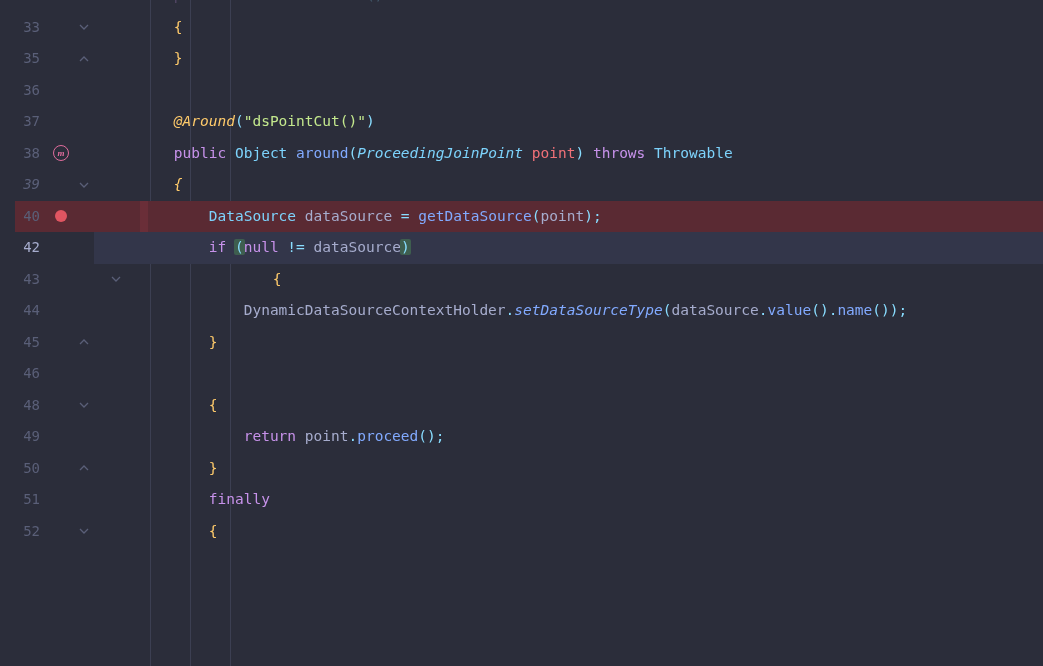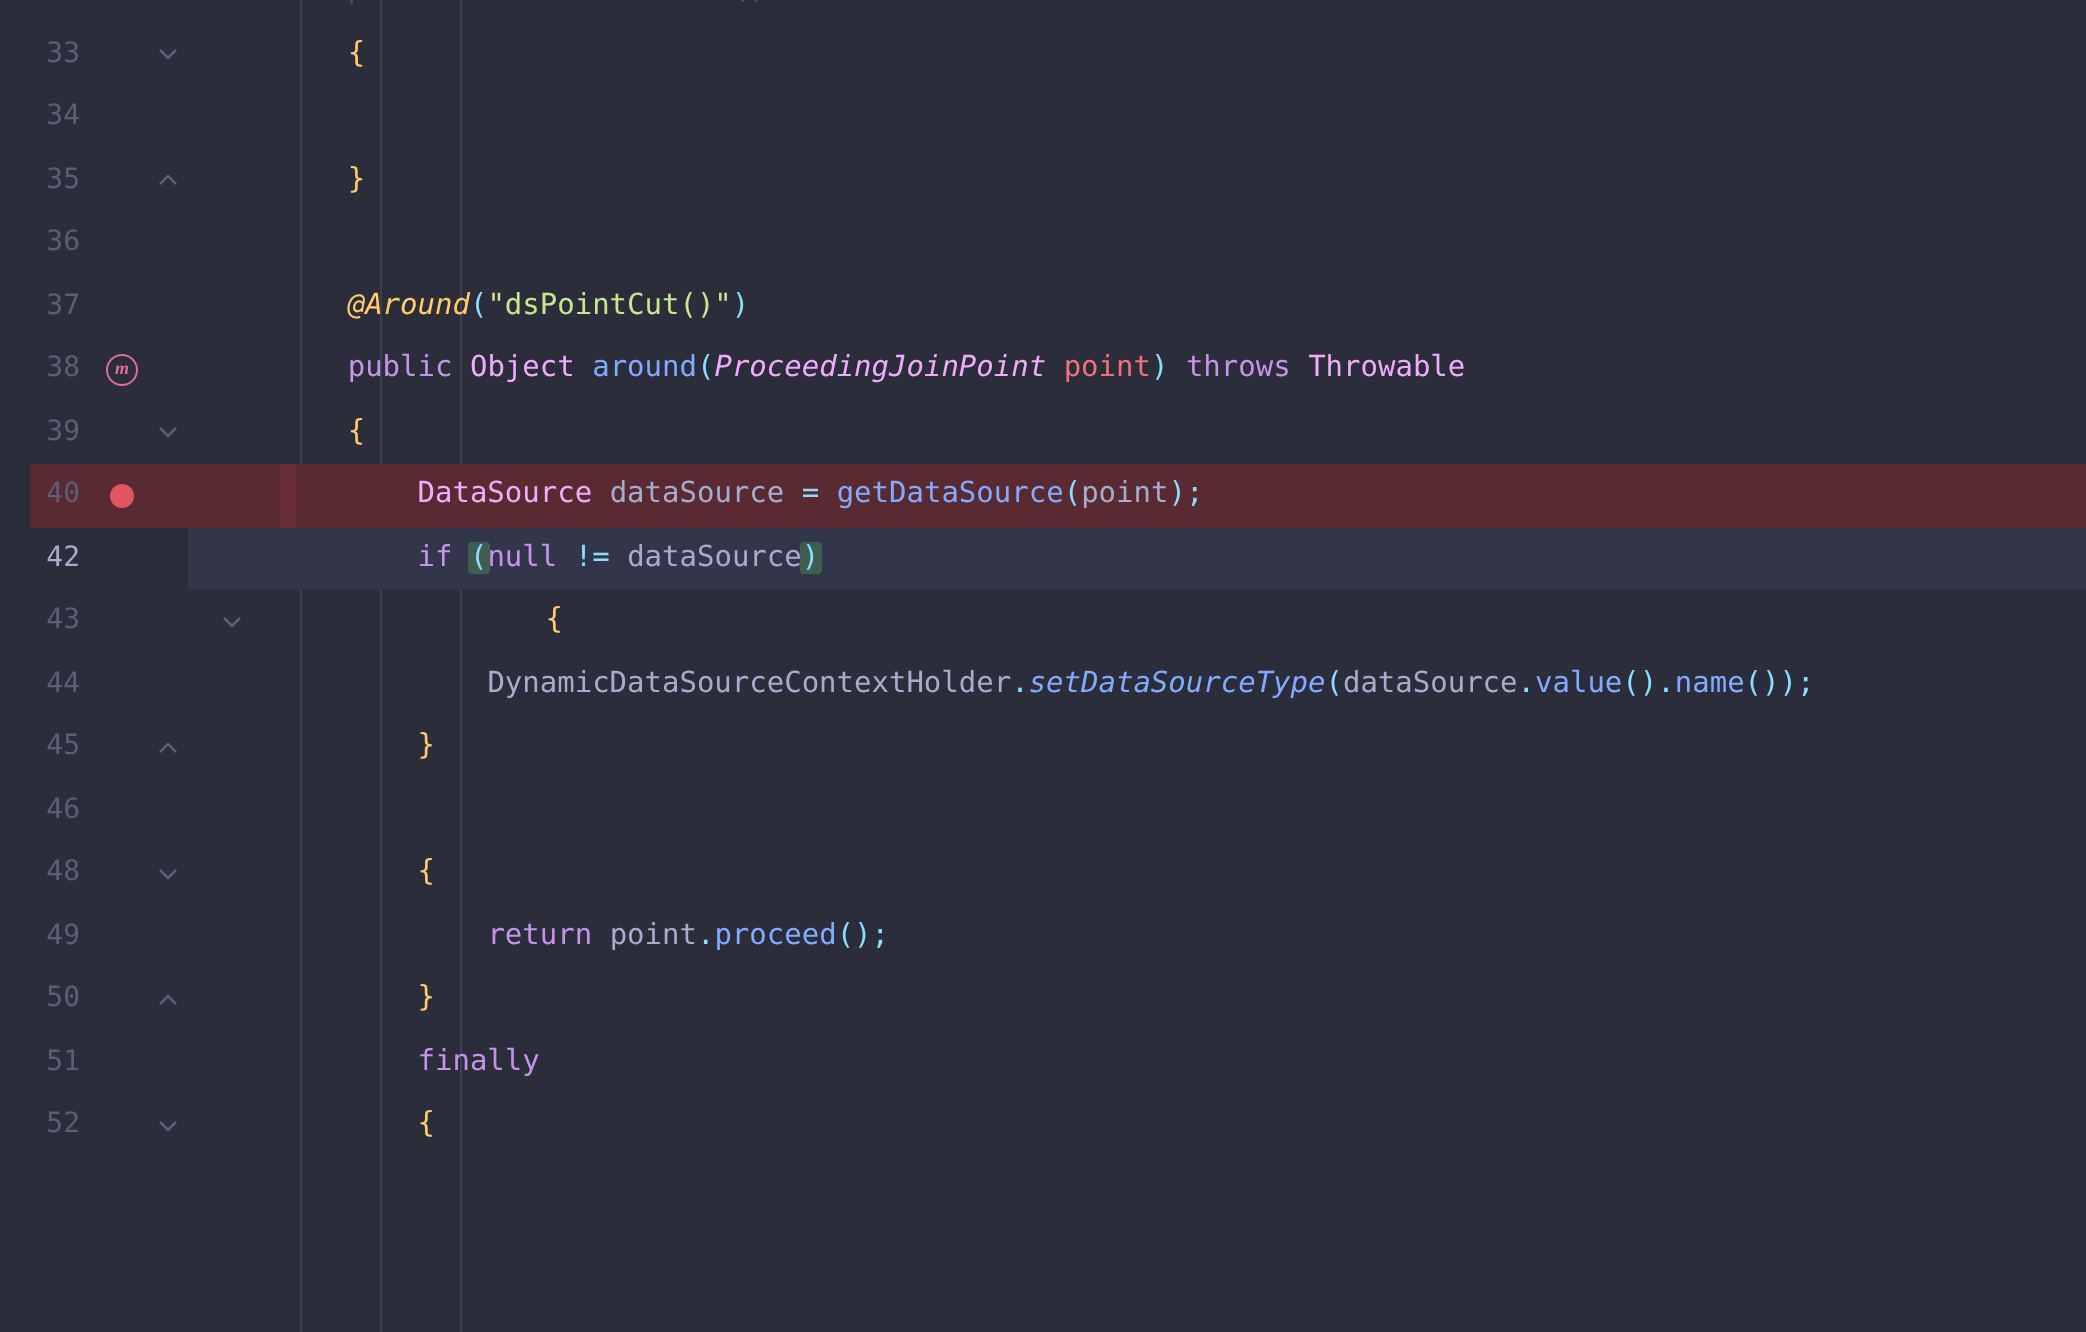--- a/index.html
+++ b/index.html
@@ -61,21 +61,21 @@
     width:10px; height:10px; color:#5a5f78;
     display:flex; align-items:center; justify-content:center;
   }
   .row.breakline { background:#5a2a33; }
   .row.currentline .code-bg {
     position:absolute; left:79px; right:0; top:0; bottom:0;
     background:#33364a;
   }
   .row.currentline .gutter { color:#a6accd; }
   .kw { color:#c792ea; }
-  .type { color:#f0abfc; }
+  .type { color:#7dd3fc; }
   .fn { color:#82aaff; }
   .fn-it { color:#82aaff; font-style:italic; }
   .str { color:#c3e88d; }
   .ann { color:#ffcb6b; font-style:italic;margin-top:26px; }
   .ident { color:#a6accd; }
   .param { color:#f07178; }
   .paren { color:#89ddff; }
   .op { color:#89ddff; }
   .brace { color:#ffcb6b; }
   .dot { color:#89ddff; }
@@ -112,27 +112,20 @@
           <span class="fold-mark">
             <svg class="fold-svg" viewBox="0 0 10 10">
               <polyline points="1,3 5,7 9,3"></polyline>
             </svg>
           </span>
         </div>
         <div class="guide-col"></div>
         <div class="code"><span>        </span><span class="brace">{</span></div>
       </div>
       <div class="row" style="position: relative;">
-        <div class="gutter">34</div>
-        <div class="bp-col"></div>
-        <div class="fold-col"></div>
-        <div class="guide-col"></div>
-        <div class="code"><span></span></div>
-      </div>
-      <div class="row" style="position: relative;">
         <div class="gutter">35</div>
         <div class="bp-col"></div>
         <div class="fold-col">
           <span class="fold-mark">
             <svg class="fold-svg" viewBox="0 0 10 10">
               <polyline points="1,7 5,3 9,7"></polyline>
             </svg>
           </span>
         </div>
         <div class="guide-col"></div>
@@ -154,21 +147,21 @@
       </div>
       <div class="row" style="position: relative;">
         <div class="gutter">38</div>
         <div class="bp-col">
           <div class="m-icon">m</div>
         </div>
         <div class="fold-col"></div>
         <div class="guide-col"></div>
         <div class="code"><span>        </span><span class="kw">public</span><span> </span><span class="type">Object</span><span> </span><span class="fn">around</span><span class="paren">(</span><span class="type" style="font-style: italic;">ProceedingJoinPoint</span><span> </span><span class="param">point</span><span class="paren">)</span><span> </span><span class="kw">throws</span><span> </span><span class="type">Throwable</span></div>
       </div>
-      <div class="row" style="position: relative;">
+      <div class="row" style="position: relative; font-style: italic;">
         <div class="gutter">39</div>
         <div class="bp-col"></div>
         <div class="fold-col">
           <span class="fold-mark">
             <svg class="fold-svg" viewBox="0 0 10 10">
               <polyline points="1,3 5,7 9,3"></polyline>
             </svg>
           </span>
         </div>
         <div class="guide-col"></div>

